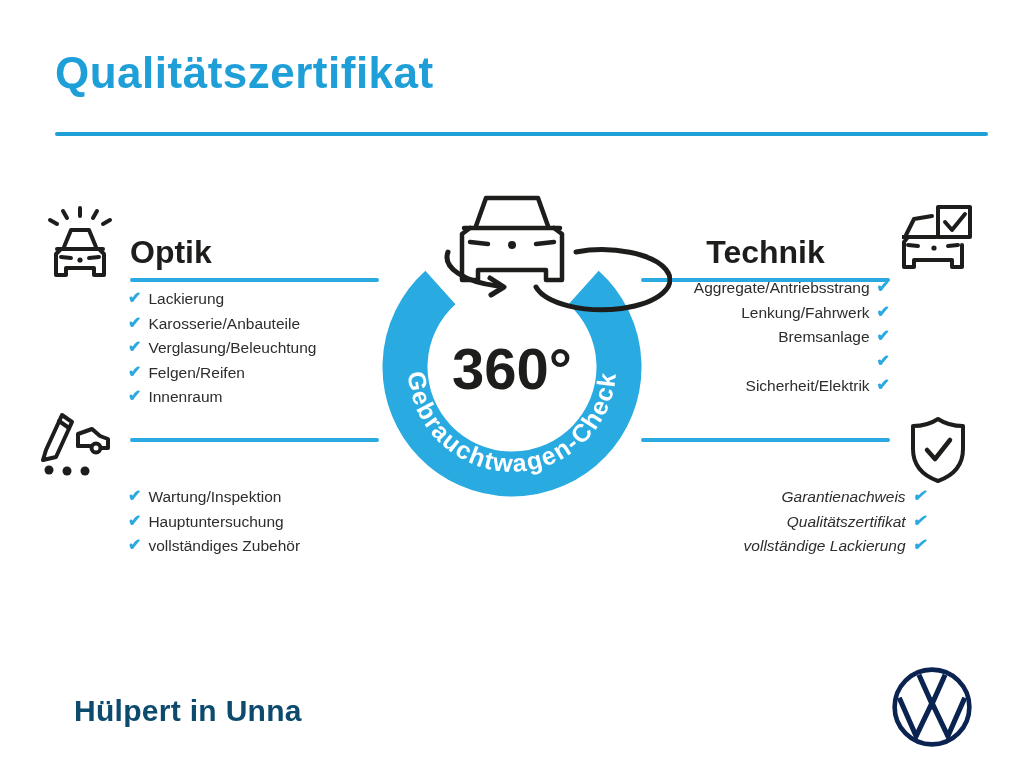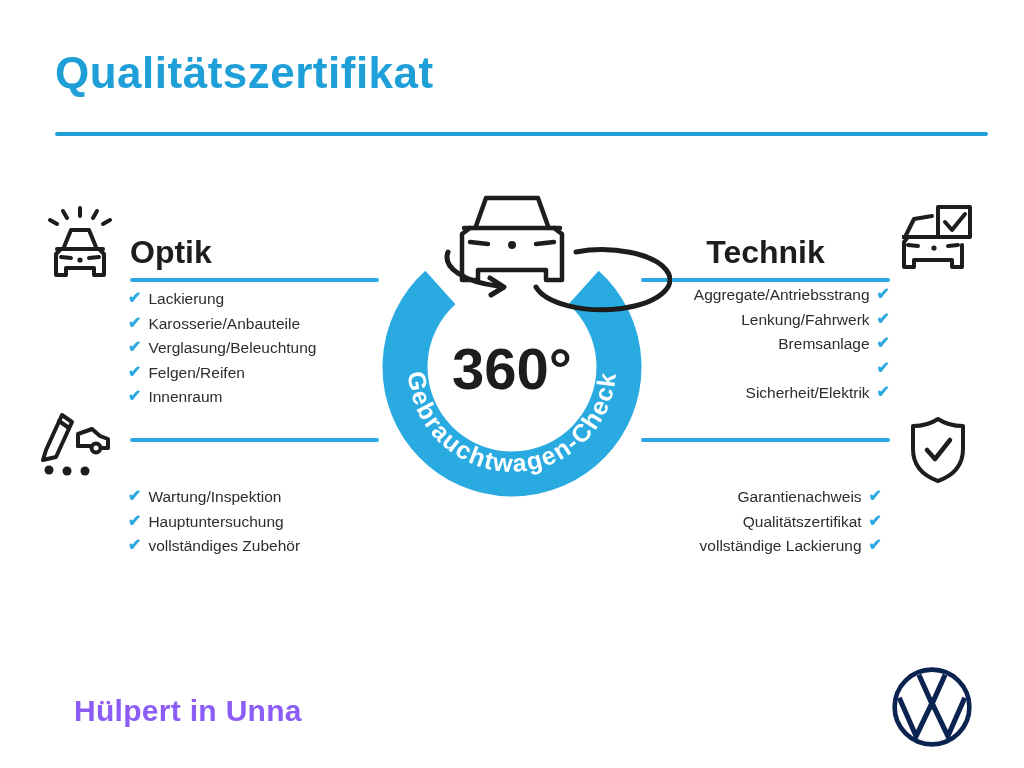--- a/index.html
+++ b/index.html
@@ -35,39 +35,39 @@
     height:24.5px; font-size:15.5px; color:#2d2d2d;
   }
   ul.checklist .chk {
     color:#2aa9e0; font-weight:bold; font-size:16px; line-height:1;
     transform:translateY(-1px);
   }
   ul.checklist.right li { justify-content:flex-end; }
 
   #optik-list    { left:128px; top:287px; width:280px; }
   #wartung-list  { left:128px; top:485px; width:280px; }
-  #technik-list  { left:600px; top:283px; width:290px; }
-  #garantie-list { left:592px; top:485px; width:290px; }
+  #technik-list  { left:600px; top:276px; width:290px; }
+  #garantie-list { left:636px; top:485px; width:290px;font-style:italic; }
 
   
   .lineicon { stroke:#1d1d1b; stroke-width:4; fill:none; stroke-linecap:round; stroke-linejoin:round; }
   #optik-icon    { left:44px;  top:205px; }
   #wartung-icon  { left:36px;  top:402px; }
   #technik-icon  { left:902px; top:205px; }
   #garantie-icon { left:906px; top:415px; }
 
   
   #badge { left:352px; top:182px; }
   #badge .ring { stroke:#29abe2; stroke-width:45; fill:none; }
   #badge .deg  { font-size:58px; font-weight:bold; fill:#1d1d1b; }
   #badge .ringtext { font-size:25px; font-weight:bold; fill:#ffffff; letter-spacing:1.5px; }
   #badge .car { stroke:#1d1d1b; stroke-width:4.5; fill:none; stroke-linecap:round; stroke-linejoin:round; }
 
   
-  .dealer { left:74px; top:694px; font-size:30px; font-weight:bold; color:#8b5cf6; letter-spacing:0.3px; }
+  .dealer { left:74px; top:694px; font-size:30px; font-weight:bold; color:#0c4a6e; letter-spacing:0.3px; }
   #vw-logo { left:889px; top:664px; }
   #vw-logo path, #vw-logo circle { stroke:#0b2350; fill:none; }
 </style>
 </head>
 <body>
 
 <div class="abs title">Qualitätszertifikat</div>
 <div class="abs top-rule"></div>
 
 <svg id="optik-icon" class="abs" width="72" height="80" viewBox="0 0 72 80">

